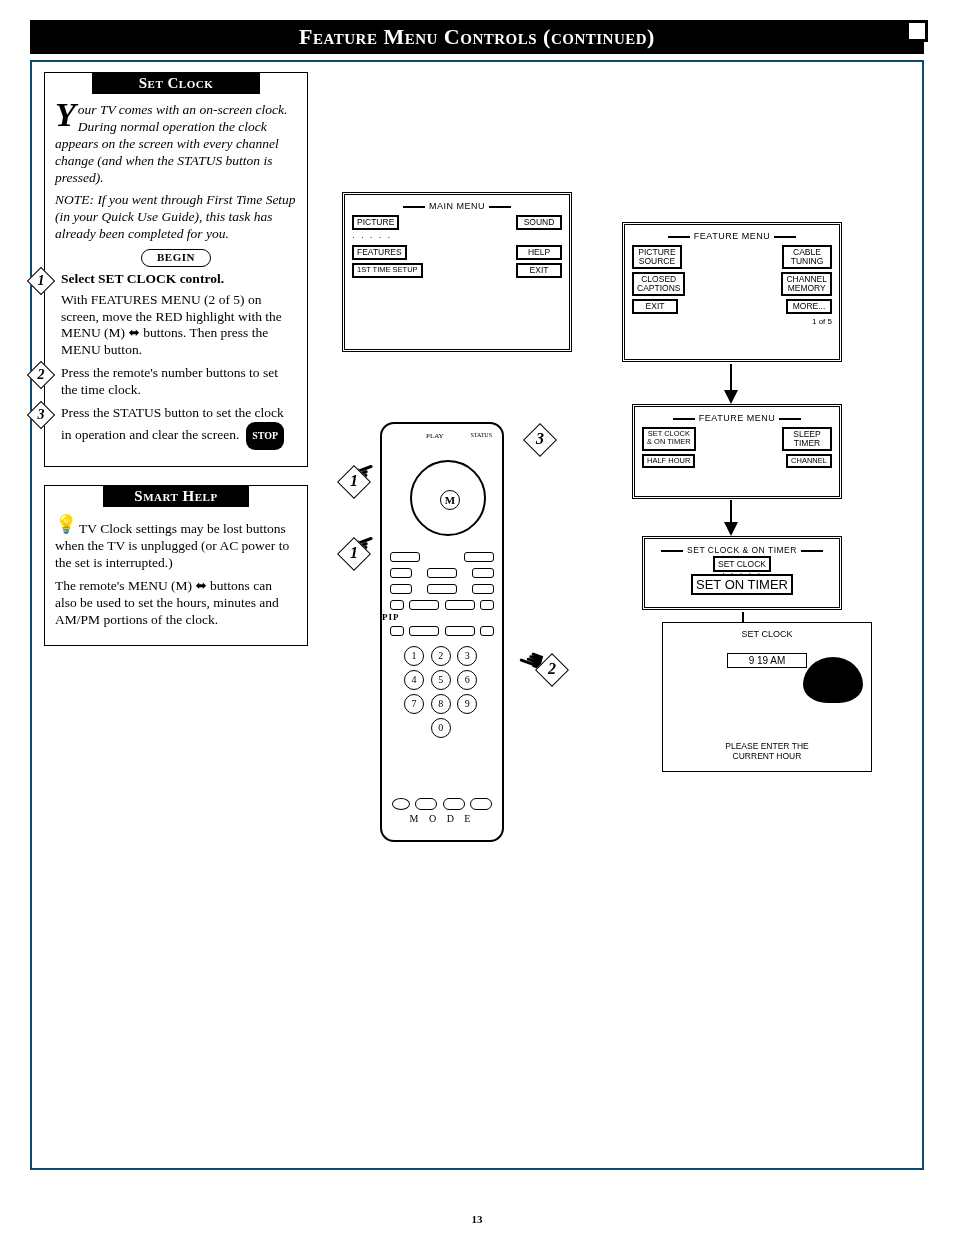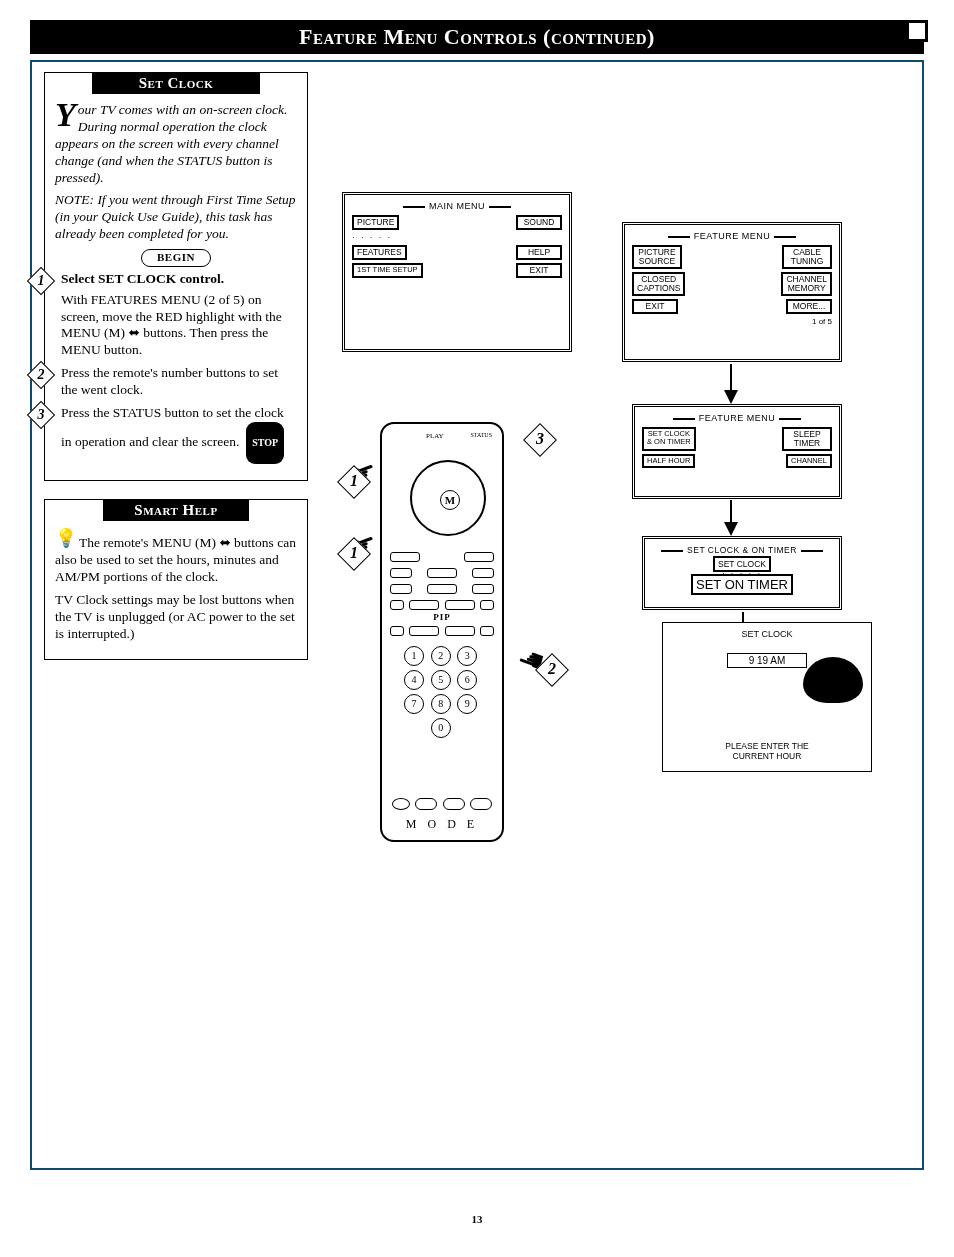--- a/index.html
+++ b/index.html
@@ -94,21 +94,21 @@
     font-size: 11px;
     font-weight: bold;
     letter-spacing: 0.5px;
     padding: 1px 0;
   }
   .stop-pill {
     display: inline-block;
     background:#000; color:#fff;
     border-radius: 9px;
     font-size: 10px; font-weight: bold;
-    padding: 15px 6px;
+    padding: 8px 6px;
     vertical-align: middle;
   }
   .step {
     margin: 4px 0 6px 0;
     position: relative;
     padding-left: 6px;
   }
   .step-num {
     position: absolute;
     left: -24px;
@@ -215,24 +215,24 @@
   .lbl { position:absolute; font-size:7px; }
   .numpad {
     position:absolute; top:222px; left:22px; right:22px;
     display:grid; grid-template-columns: repeat(3, 1fr); gap:4px;
   }
   .numpad div{
     border:1.3px solid #000; border-radius:50%;
     width:20px;height:20px; font-size:10px;
     text-align:center; line-height:18px;
   }
-  .pip-lbl{position:absolute; top:188px; width:100%; text-align:center; font-size:9px; font-weight:bold; letter-spacing:1px;}
+  .pip-lbl{position:absolute; top:188px; width:100%; font-size:9px; font-weight:bold; letter-spacing:1px;}
   .bottom-row{position:absolute; bottom:30px; left:10px; right:10px; display:flex; justify-content:space-between;}
   .bottom-row .rb{border-radius:6px; height:12px;}
-  .mode-lbl{position:absolute; bottom:8px; width:100%; text-align:center; font-size:12px; letter-spacing:4px;}
+  .mode-lbl{position:absolute; bottom:16px; width:100%; text-align:center; font-size:10px; letter-spacing:4px;}
 
   
   .callout { position:absolute; width:24px; height:24px; }
   .callout .diamond{width:24px;height:24px;}
   .callout .diamond-num{width:24px; font-size:16px; top:2px;}
 
   
   .arrow-down {
     position:absolute;
     width:0;height:0;
@@ -320,42 +320,42 @@
             </span>
             <b>Select SET CLOCK control.</b>
             <p style="margin-top:4px">With FEATURES MENU (2 of 5) on screen, move the RED highlight with the MENU (M) ⬌ buttons. Then press the MENU button.</p>
           </div>
 
           <div class="step">
             <span class="step-num">
               <span class="diamond"></span>
                 <span class="diamond-num">2</span>
             </span>
-            <span>Press the remote's number buttons to set the went clock.</span>
+            <span>Press the remote's number buttons to set the time clock.</span>
           </div>
 
           <div class="step">
             <span class="step-num">
               <span class="diamond"></span>
                 <span class="diamond-num">3</span>
             </span>
             <span>Press the STATUS button to set the clock in operation and clear the screen.</span>
             &nbsp;<span class="stop-pill">STOP</span>
           </div>
         </div>
       </div>
 
       <div class="box">
         <div class="box-header" style="width:56%; margin-left:22%;">Smart Help</div>
         <div class="box-body">
           <p class="help-para">
             <span class="help-bulb">💡</span>
           </p>
+          <p class="help-para">TV Clock settings may be lost buttons when the TV is unplugged (or AC power to the set is interrupted.)</p>
           <p class="help-para">The remote's MENU (M) ⬌ buttons can also be used to set the hours, minutes and AM/PM portions of the clock.</p>
-          <p class="help-para">TV Clock settings may be lost buttons when the TV is unplugged (or AC power to the set is interrupted.)</p>
         </div>
       </div>
     </div>
 
     <div class="right-col">
 
       <div class="screen" style="left:10px; top:120px; width:230px; height:160px;">
         <div class="screen-title">MAIN MENU</div>
         <div class="btn-row">
           <span class="scr-btn">PICTURE</span>

